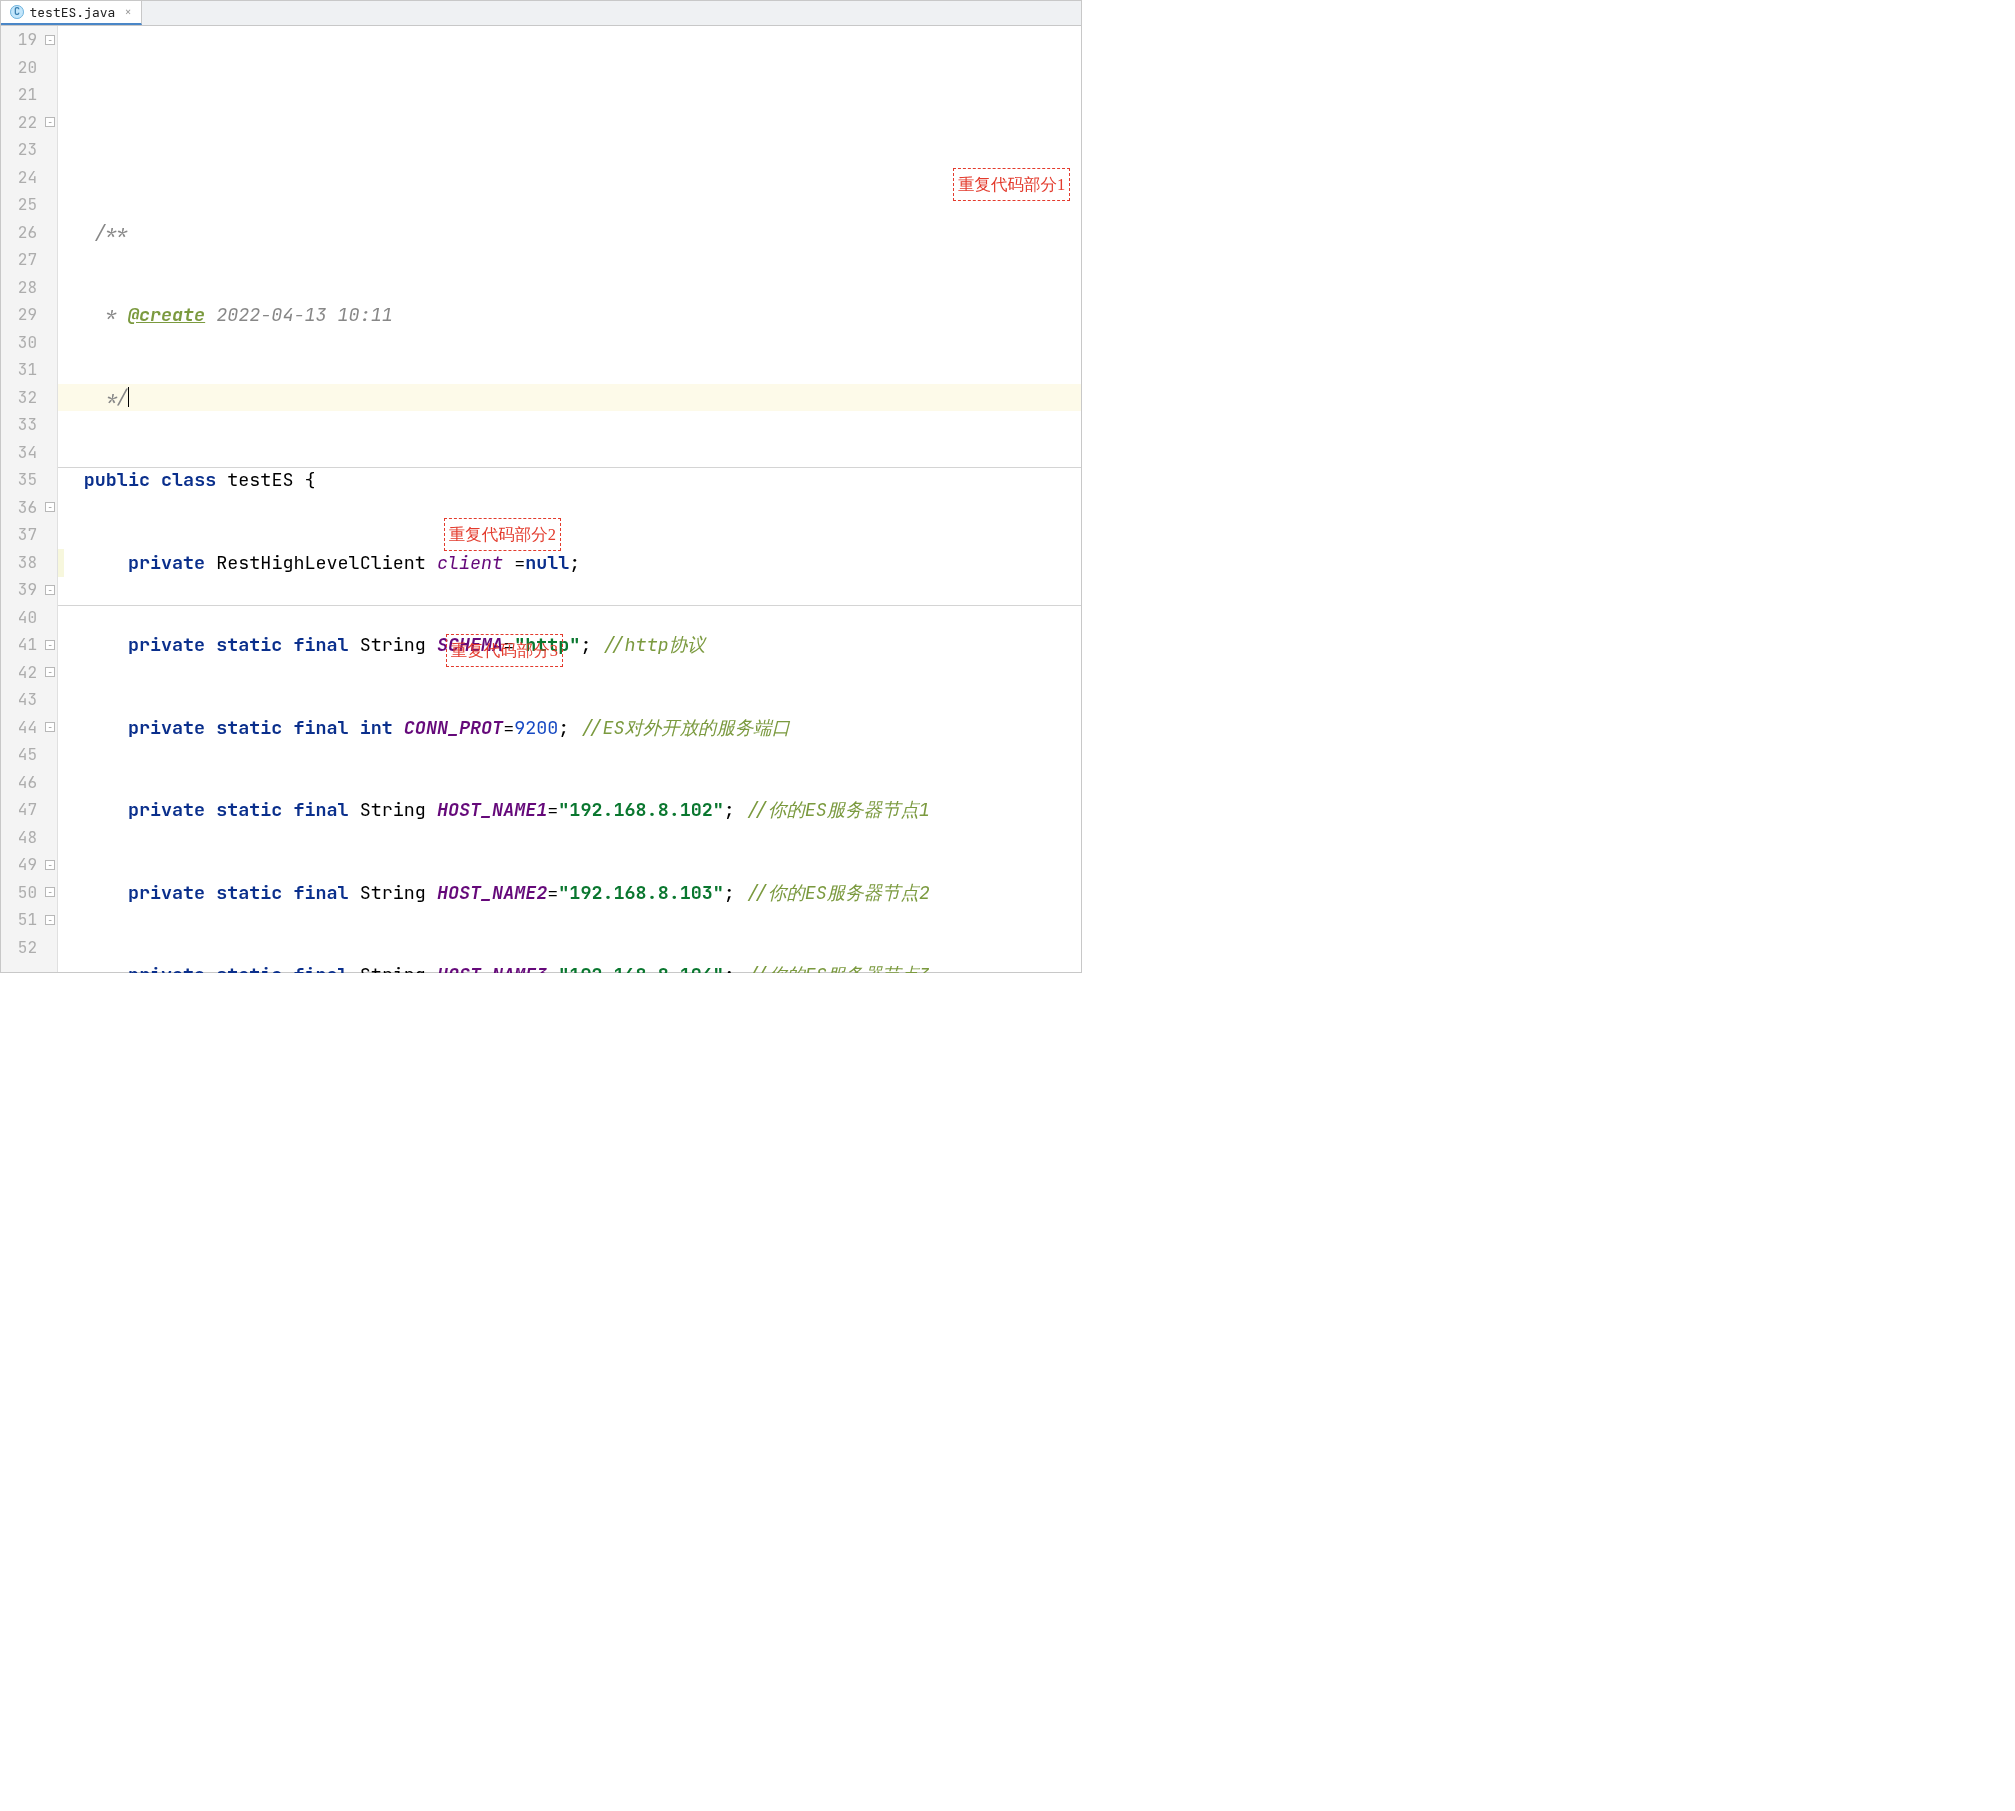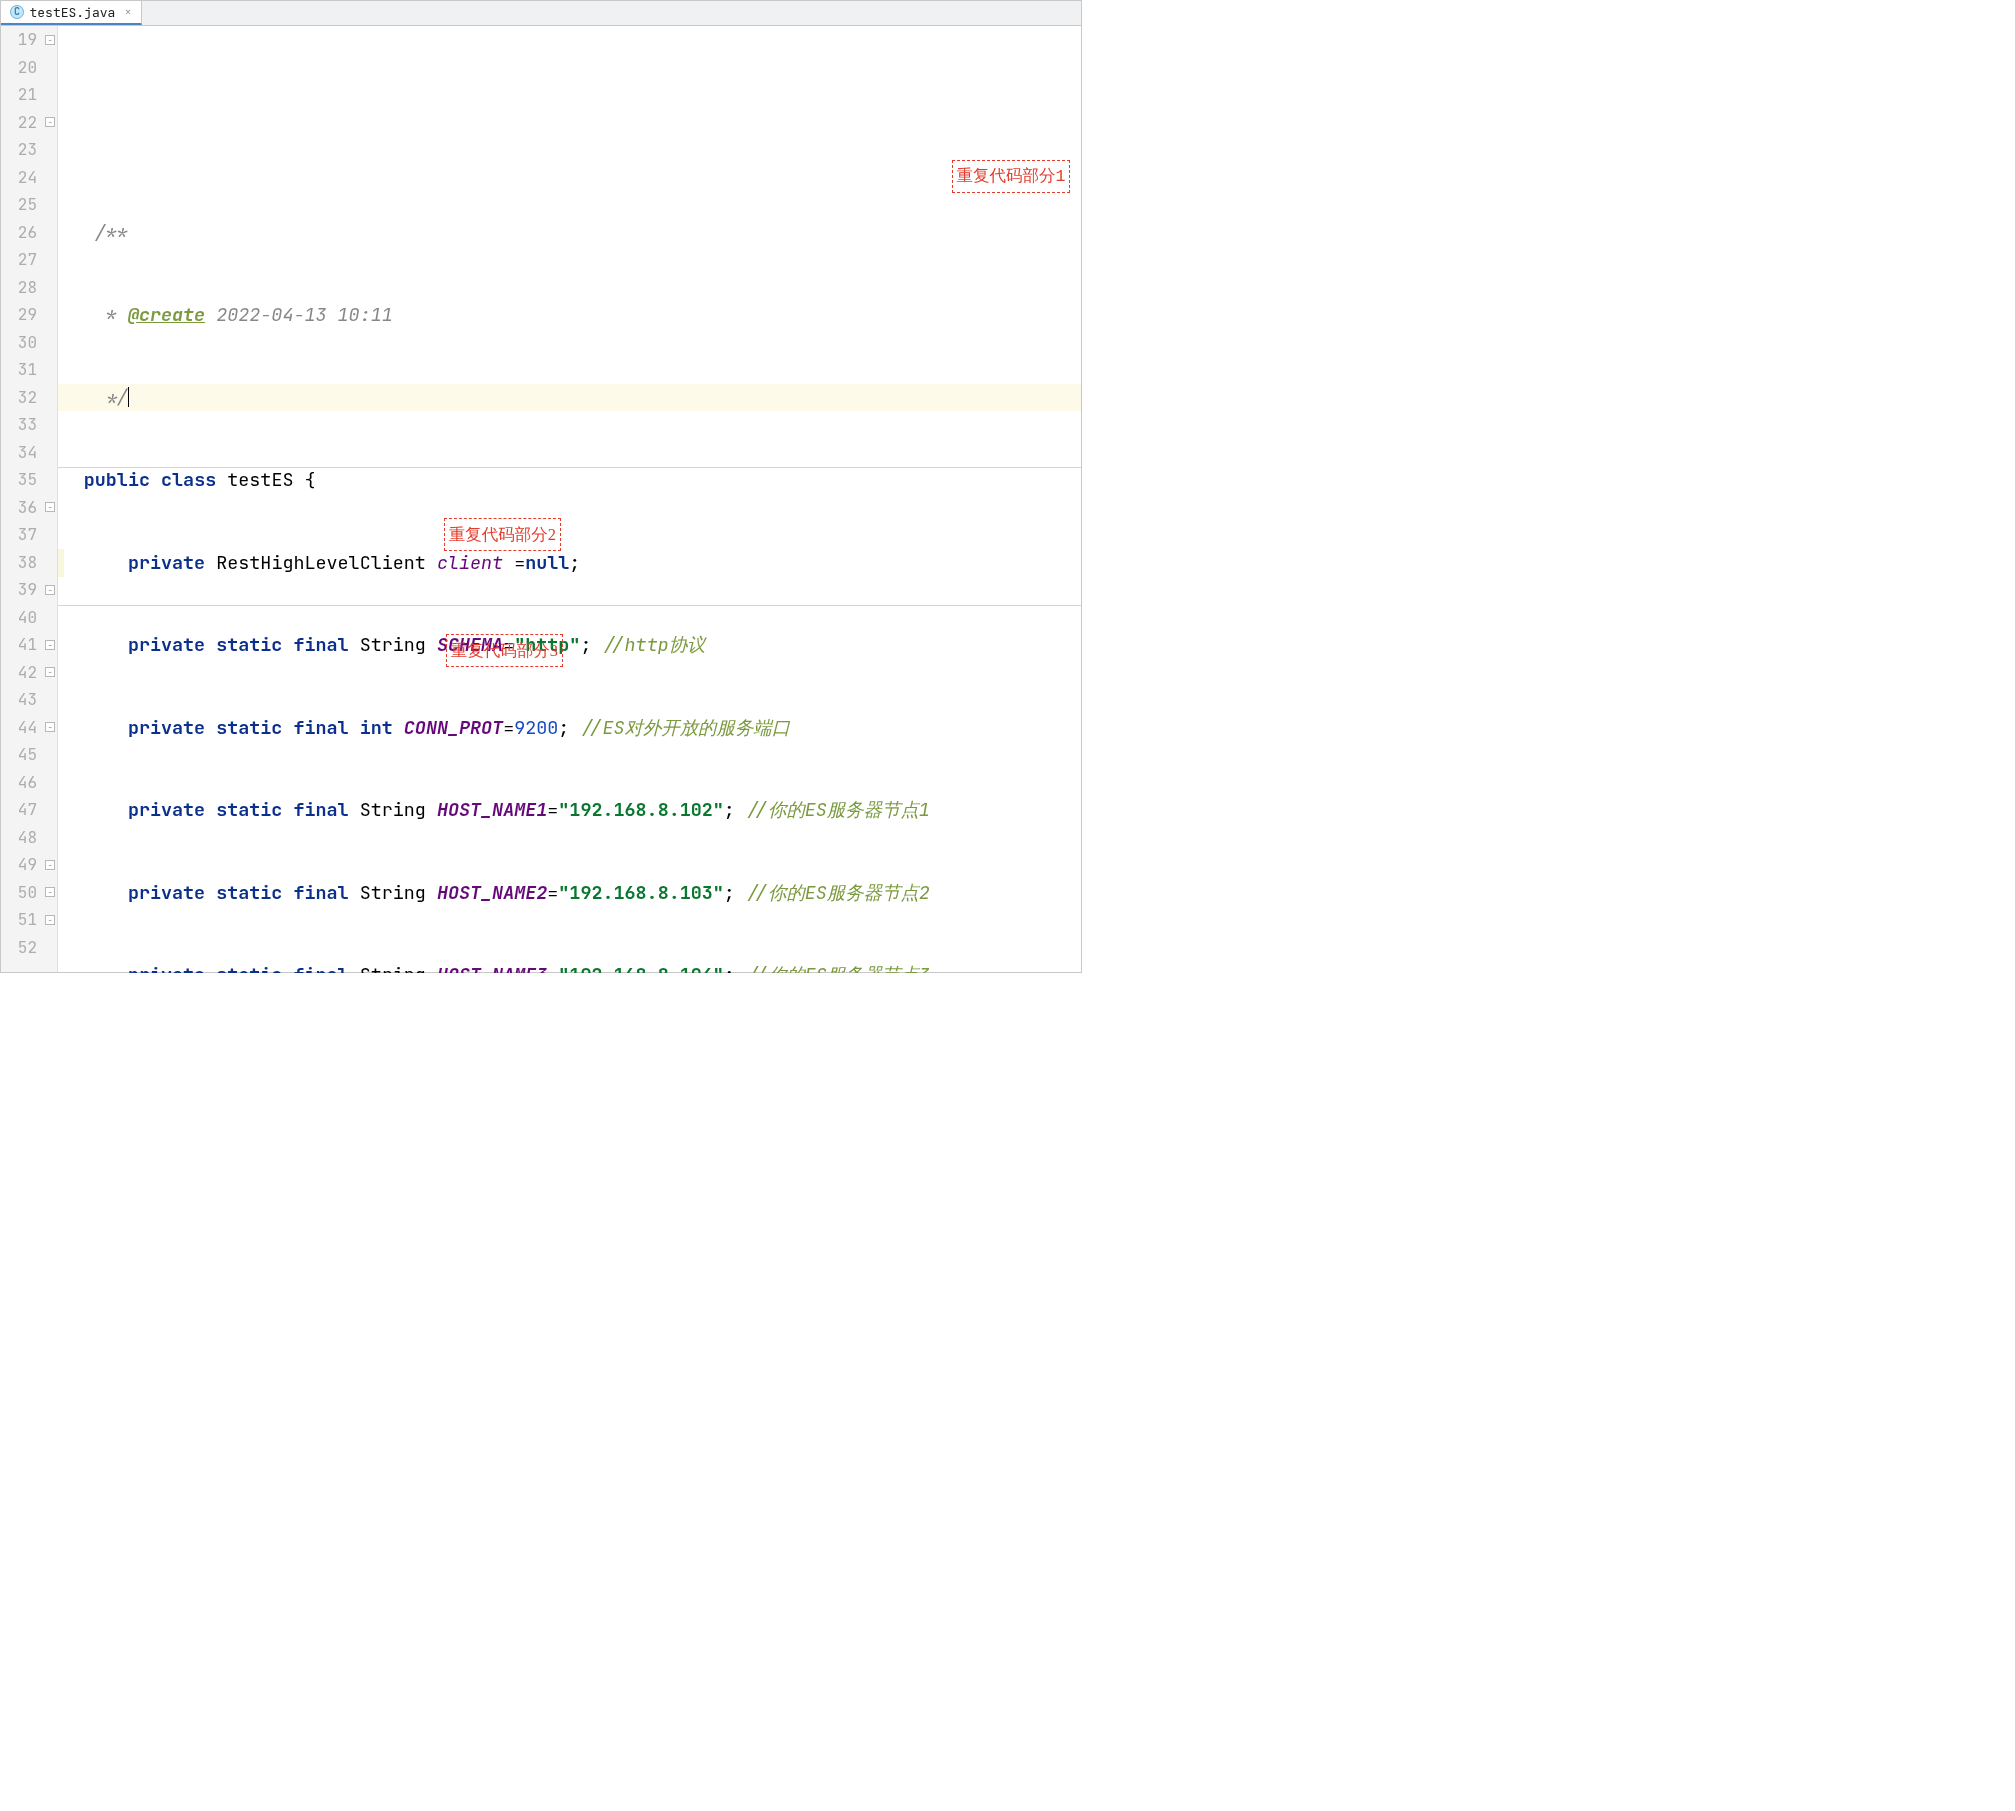--- a/index.html
+++ b/index.html
@@ -233,20 +233,20 @@
       
       
       
       
       
       
       
       
       
 
-      <div class="overlay-box" style="top:134px; right:11px;font-family:Liberation Mono, monospace;">重复代码部分1</div>
+      <div class="overlay-box" style="top:142px; right:11px;">重复代码部分1</div>
       <div class="overlay-box" style="top:492px; left:386px;">重复代码部分2</div>
       <div class="overlay-box" style="top:608px; left:388px;">重复代码部分3</div>
     </div>
 
   </div>
 </div>
 
 
 </body></html>

